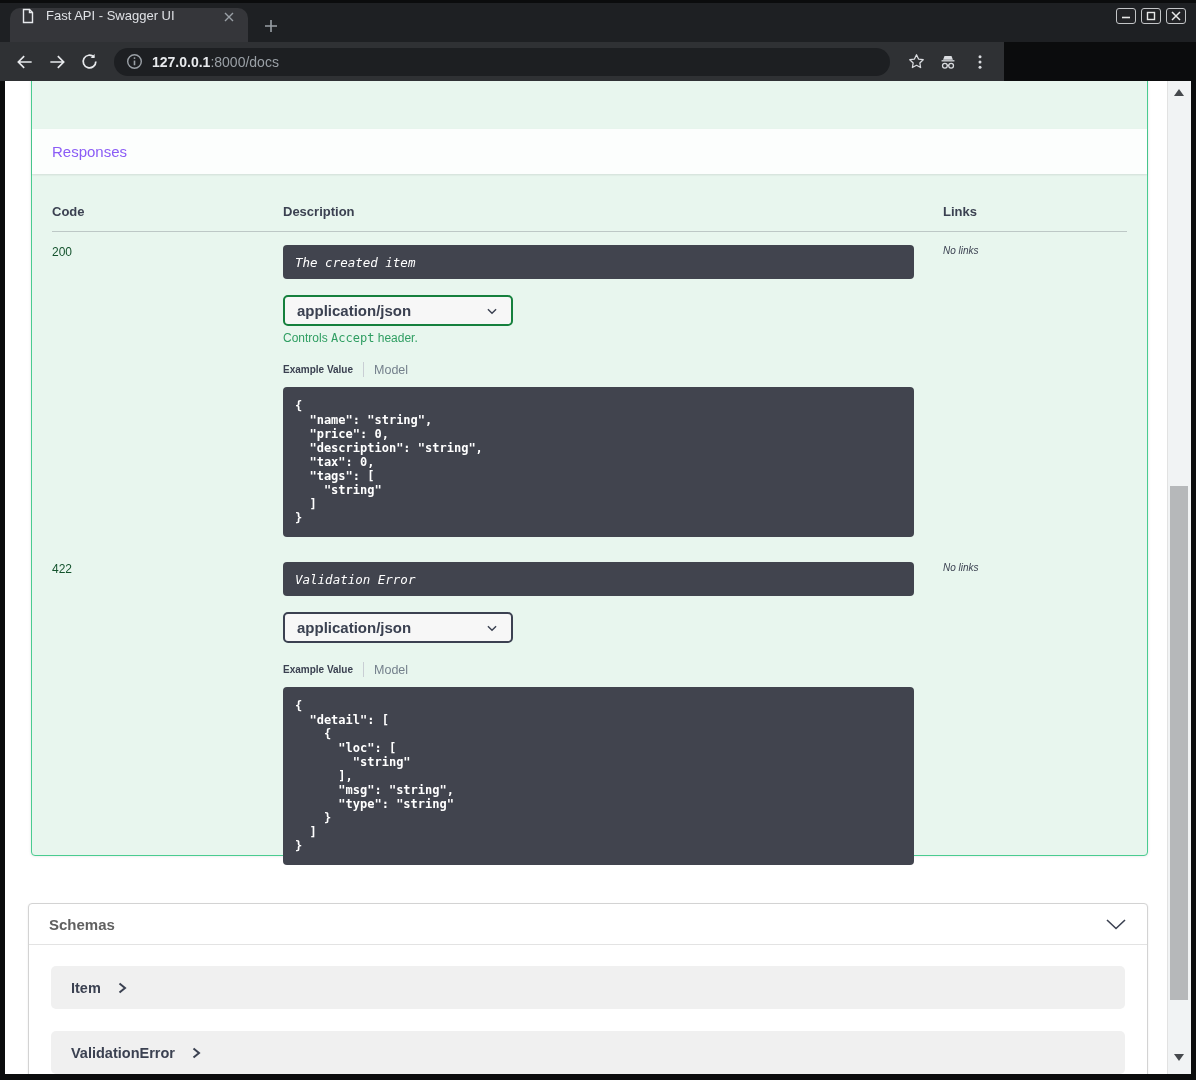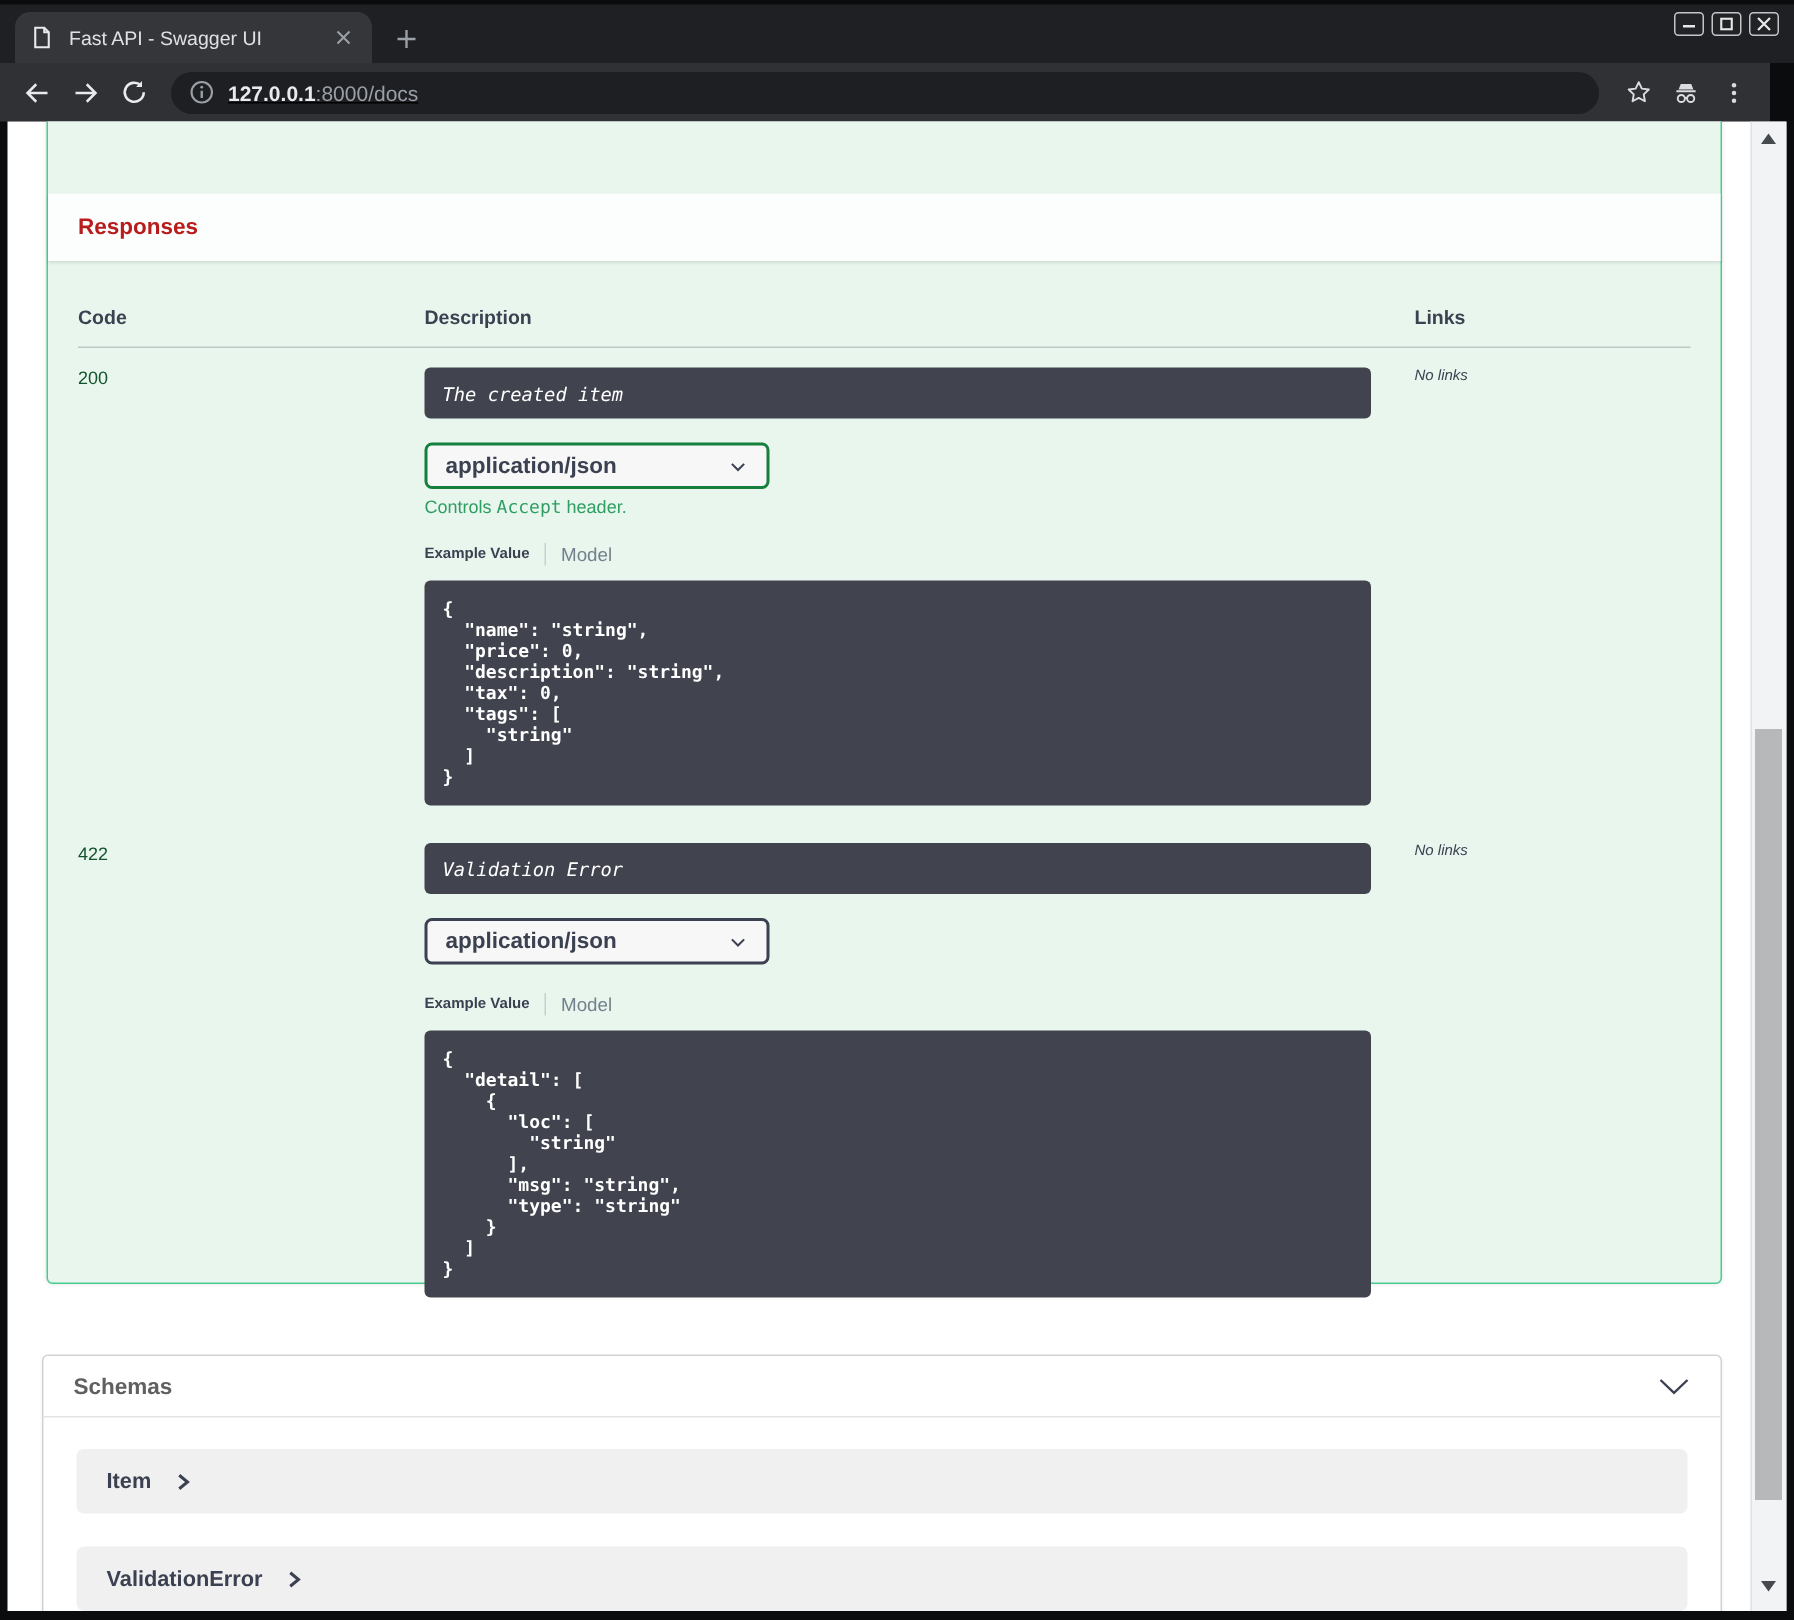--- a/index.html
+++ b/index.html
@@ -1,42 +1,42 @@
 <!DOCTYPE html>
 <html><head>
 <meta charset="utf-8">
 <style>
   * { margin:0; padding:0; box-sizing:border-box; }
   html,body { width:1196px; height:1080px; }
   body { font-family:"Liberation Sans", sans-serif; background:#0b0c0d; position:relative; overflow:hidden; }
 
   
   .titlebar { position:absolute; top:0; left:0; width:1196px; height:42px; background:#1e2023; border-top:3px solid #0b0c0d; }
-  .tab { position:absolute; left:10px; top:5px; width:238px; height:34px; background:#35363a; border-radius:10px 10px 0 0; display:flex; align-items:center; padding:0 10px; }
+  .tab { position:absolute; left:10px; top:5px; width:238px; height:34px; background:#35363a; border-radius:10px 10px 0 0; display:flex; padding:0 10px; }
   .tab-title { color:#dfe1e5; font-size:13px; margin-left:10px; flex:1; white-space:nowrap; overflow:hidden; }
   .tab-close { width:18px; height:18px; display:flex; align-items:center; justify-content:center; border-radius:50%; }
   .newtab { position:absolute; left:258px; top:10px; width:26px; height:26px; display:flex; align-items:center; justify-content:center; }
   .win-controls { position:absolute; right:10px; top:5px; display:flex; gap:5px; }
   .win-btn { width:20px; height:16px; border:1px solid #c3c5c7; border-radius:3px; display:flex; align-items:center; justify-content:center; background:#222326; }
 
-  .toolbar { position:absolute; top:42px; left:0; width:1180px; height:39px; background:#2f3134; display:flex; align-items:center; padding:0 10px;text-decoration:underline; }
+  .toolbar { position:absolute; top:42px; left:0; width:1004px; height:39px; background:#2f3134; display:flex; align-items:center; padding:0 10px; }
   .nav-btn { width:30px; height:30px; display:flex; align-items:center; justify-content:center; margin-right:2px; border-radius:50%; }
   .urlbar { flex:1; height:28px; background:#1d1f22; border-radius:14px; display:flex; align-items:center; padding:0 12px; margin:0 8px; }
   .url-text { font-size:14px; margin-left:9px; white-space:nowrap; }
   .url-host { color:#e8eaed; font-weight:bold; }
   .url-rest { color:#9aa0a6; }
   .tool-btn { width:28px; height:28px; display:flex; align-items:center; justify-content:center; margin-left:4px; border-radius:50%; }
 
   
   .viewport { position:absolute; left:5px; right:5px; top:81px; bottom:6px; background:#ffffff; overflow:hidden; }
 
   
   .opblock { position:absolute; left:26px; top:-10px; width:1117px; height:785px; background:#e8f6ee; border:1px solid #49cc90; border-radius:4px; box-shadow:0 0 3px rgba(0,0,0,.12); }
   .section-header { margin-top:57px; height:45px; background:rgba(255,255,255,.85); box-shadow:0 1px 2px rgba(0,0,0,.10); display:flex; align-items:center; padding:0 20px; }
-  .section-header h4 { font-size:15px; font-weight:bold; color:#b91c1c; }
+  .section-header h4 { font-size:15px; font-weight:normal; color:#8b5cf6; }
   .resp-table { padding:0 20px; }
   .thead { display:grid; grid-template-columns:231px 660px 1fr; padding:30px 0 12px 0; border-bottom:1px solid rgba(59,65,81,.25); }
   .th { font-size:13px; font-weight:bold; color:#3b4151; }
   .trow { display:grid; grid-template-columns:231px 660px 1fr; padding-top:13px; }
   .code-cell { font-size:12px; color:#14532d; }
   .links-cell { font-size:10px; font-style:italic; color:#3b4151; }
   .resp-desc-box { width:631px; height:34px; background:#41444e; border-radius:4px; display:flex; align-items:center; padding:0 12px; }
   .resp-desc-box span { font-family:"DejaVu Sans Mono", monospace; font-size:12.5px; font-weight:normal; font-style:italic; color:#ffffff; }
   .media-select { margin-top:16px; width:230px; height:31px; background:#f7f7f7; border:2px solid #3b4151; border-radius:5px; display:flex; align-items:center; justify-content:space-between; padding:0 12px;text-align:center; }
   .media-select.green { border-color:#15803d; }

